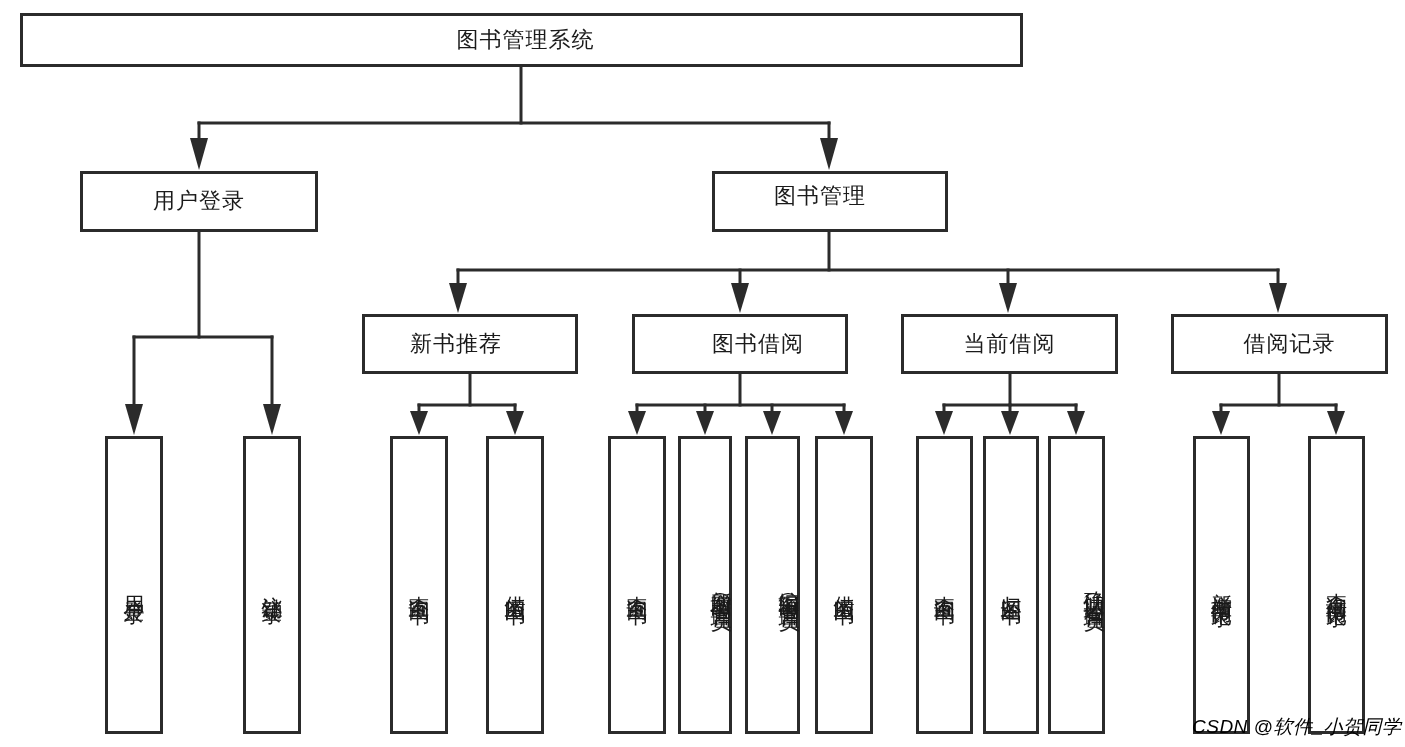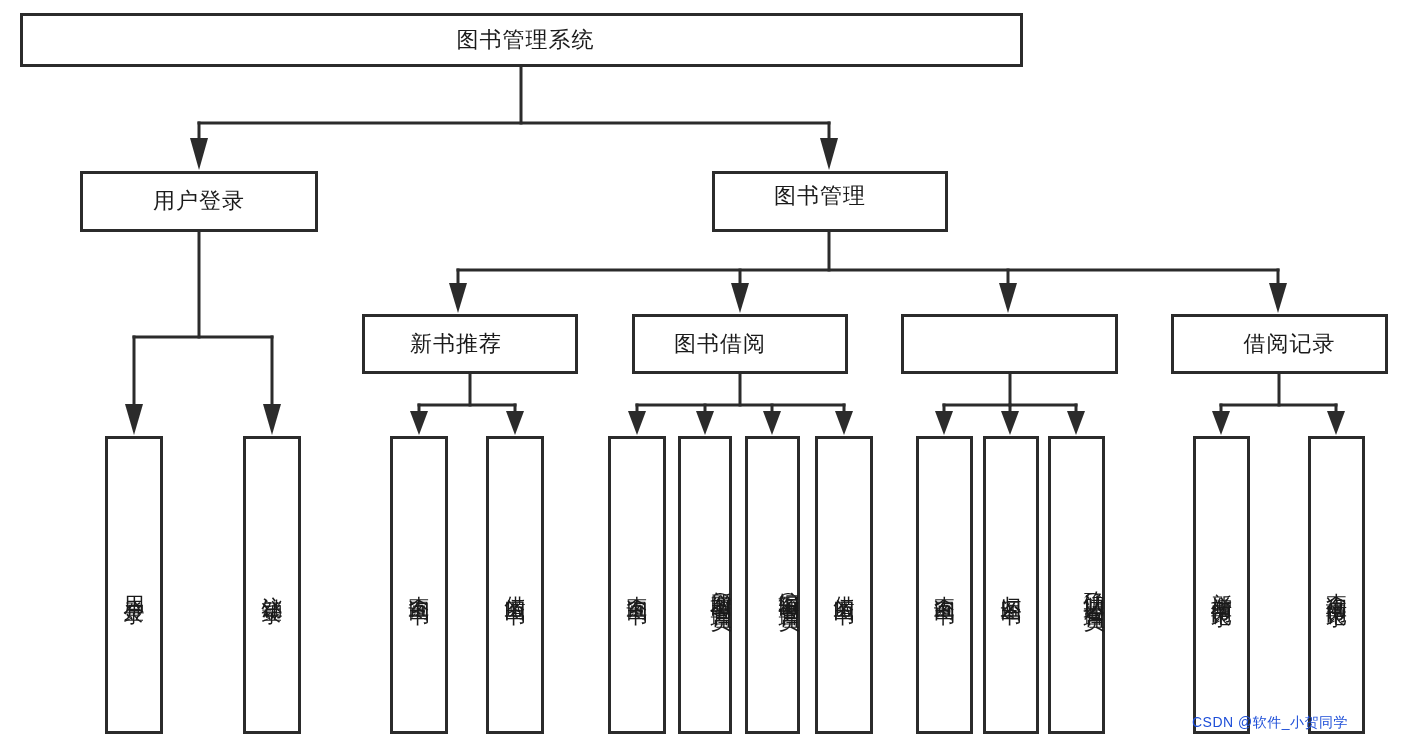--- a/index.html
+++ b/index.html
@@ -71,25 +71,26 @@
   .node-label-v.tall {
     align-items: flex-start;
     padding-top: 4px;
   }
   .node-label-v.mid {
     align-items: center;
     padding-top: 0;
   }
   .watermark {
     position: absolute;
-    font-size: 14px;
-    color: #1d4ed8;
+    font-size: 19px;
+    color: #000000;
     white-space: nowrap;
     letter-spacing: 0.5px;
     pointer-events: none;
+    font-style: italic;
   }
 </style>
 </head>
 <body>
 
 <div id="diagram-root">
 
   <svg class="flow" viewBox="0 0 1405 747">
 
     <rect class="node-box" x="21.5" y="14.5" width="1000" height="51"></rect>
@@ -175,21 +176,22 @@
     <polygon class="arrow-head" points="1212,411 1230,411 1221,435"></polygon>
     <polygon class="arrow-head" points="1327,411 1345,411 1336,435"></polygon>
   </svg>
 
   <div class="node-label-h" style="left:4px; top:13px; width:1003px; height:54px;margin-left:20px;">图书管理系统</div>
 
   <div class="node-label-h" style="left:80px; top:171px; width:238px; height:61px;">用户登录</div>
   <div class="node-label-h" style="left:712px; top:166px; width:216px; height:61px;">图书管理</div>
 
   <div class="node-label-h" style="left:362px; top:314px; width:188px; height:60px;">新书推荐</div>
-  <div class="node-label-h" style="left:612px; top:314px; width:216px; height:60px;text-align:center;">图书借阅</div>
+  <div class="node-label-h" style="left:650px; top:314px; width:216px; height:60px;text-align:center;">图书借阅</div>
+  <div class="node-label-h" style="left:901px; top:314px; width:217px; height:60px;">当前借阅</div>
   <div class="node-label-h" style="left:1171px; top:314px; width:237px; height:60px;">借阅记录</div>
 
   <div class="node-label-v mid" style="left:105px; top:436px; width:58px; height:298px;">用户登录</div>
   <div class="node-label-v mid" style="left:243px; top:436px; width:58px; height:298px;">注销登录</div>
   <div class="node-label-v mid" style="left:390px; top:436px; width:58px; height:298px;">查询图书</div>
   <div class="node-label-v mid" style="left:486px; top:436px; width:58px; height:298px;">借阅图书</div>
   <div class="node-label-v mid" style="left:608px; top:436px; width:58px; height:298px;">查询图书</div>
   <div class="node-label-v tall" style="left:678px; top:436px; width:54px; height:298px;">新增图书（管理员）</div>
   <div class="node-label-v tall" style="left:745px; top:436px; width:55px; height:298px;">编辑图书（管理员）</div>
   <div class="node-label-v mid" style="left:815px; top:436px; width:58px; height:298px;">借阅图书</div>

